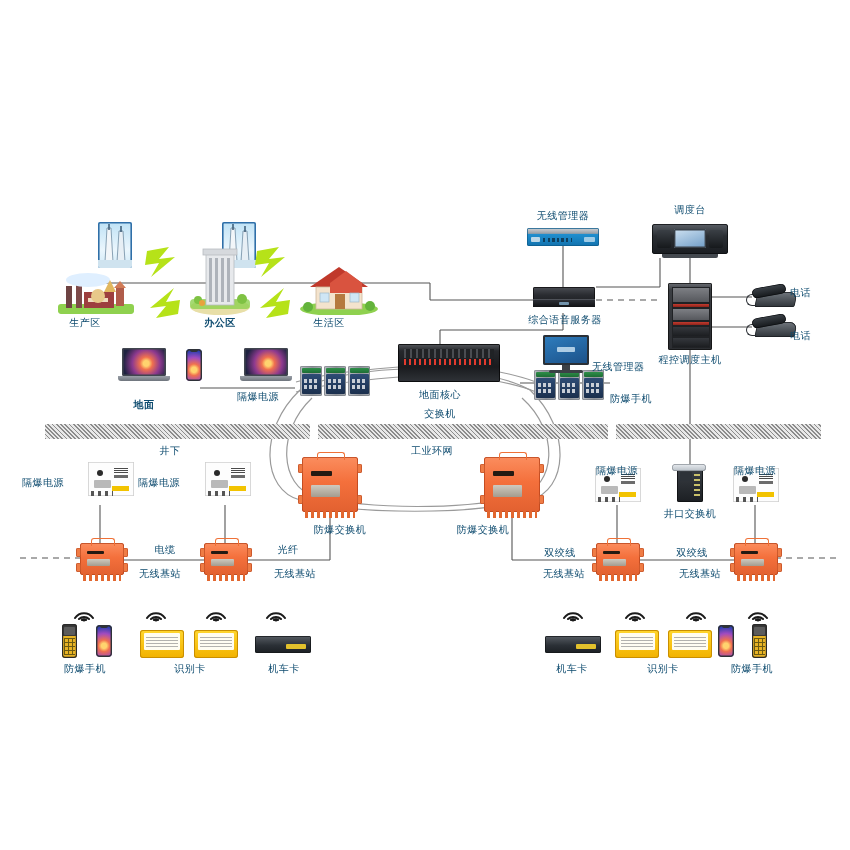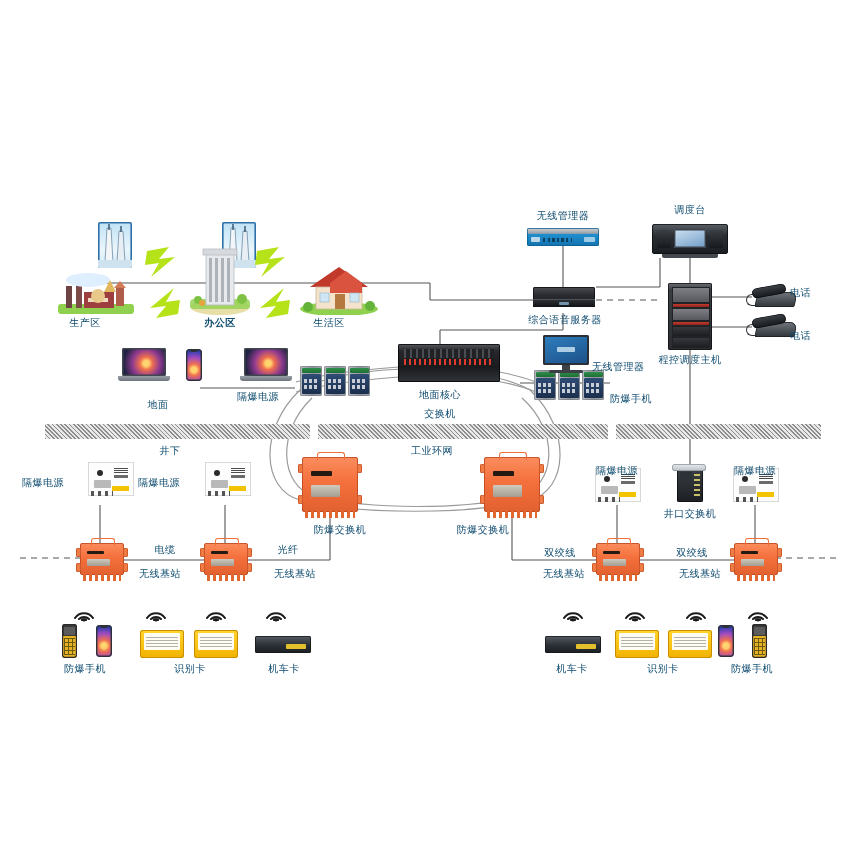--- a/index.html
+++ b/index.html
@@ -353,21 +353,21 @@
 
   <div class="lap" style="left:118px;top:348px;">
     <div class="scr"></div>
       <div class="base"></div>
   </div>
   <div class="ph" style="left:186px;top:349px;"></div>
   <div class="lap" style="left:240px;top:348px;">
     <div class="scr"></div>
       <div class="base"></div>
   </div>
-  <div class="lbl c" style="left:158px;top:400px;">地面</div>
+  <div class="lbl c" style="left:144px;top:400px;font-weight:bold;">地面</div>
 
   <div class="isw" style="left:300px;top:366px;">
     <div class="top"></div>
       <div class="face">
       <i style="left:2px;top:5px"></i>
         <i style="left:7px;top:5px"></i>
         <i style="left:12px;top:5px"></i>
       <i style="left:2px;top:11px"></i>
         <i style="left:7px;top:11px"></i>
         <i style="left:12px;top:11px"></i>

